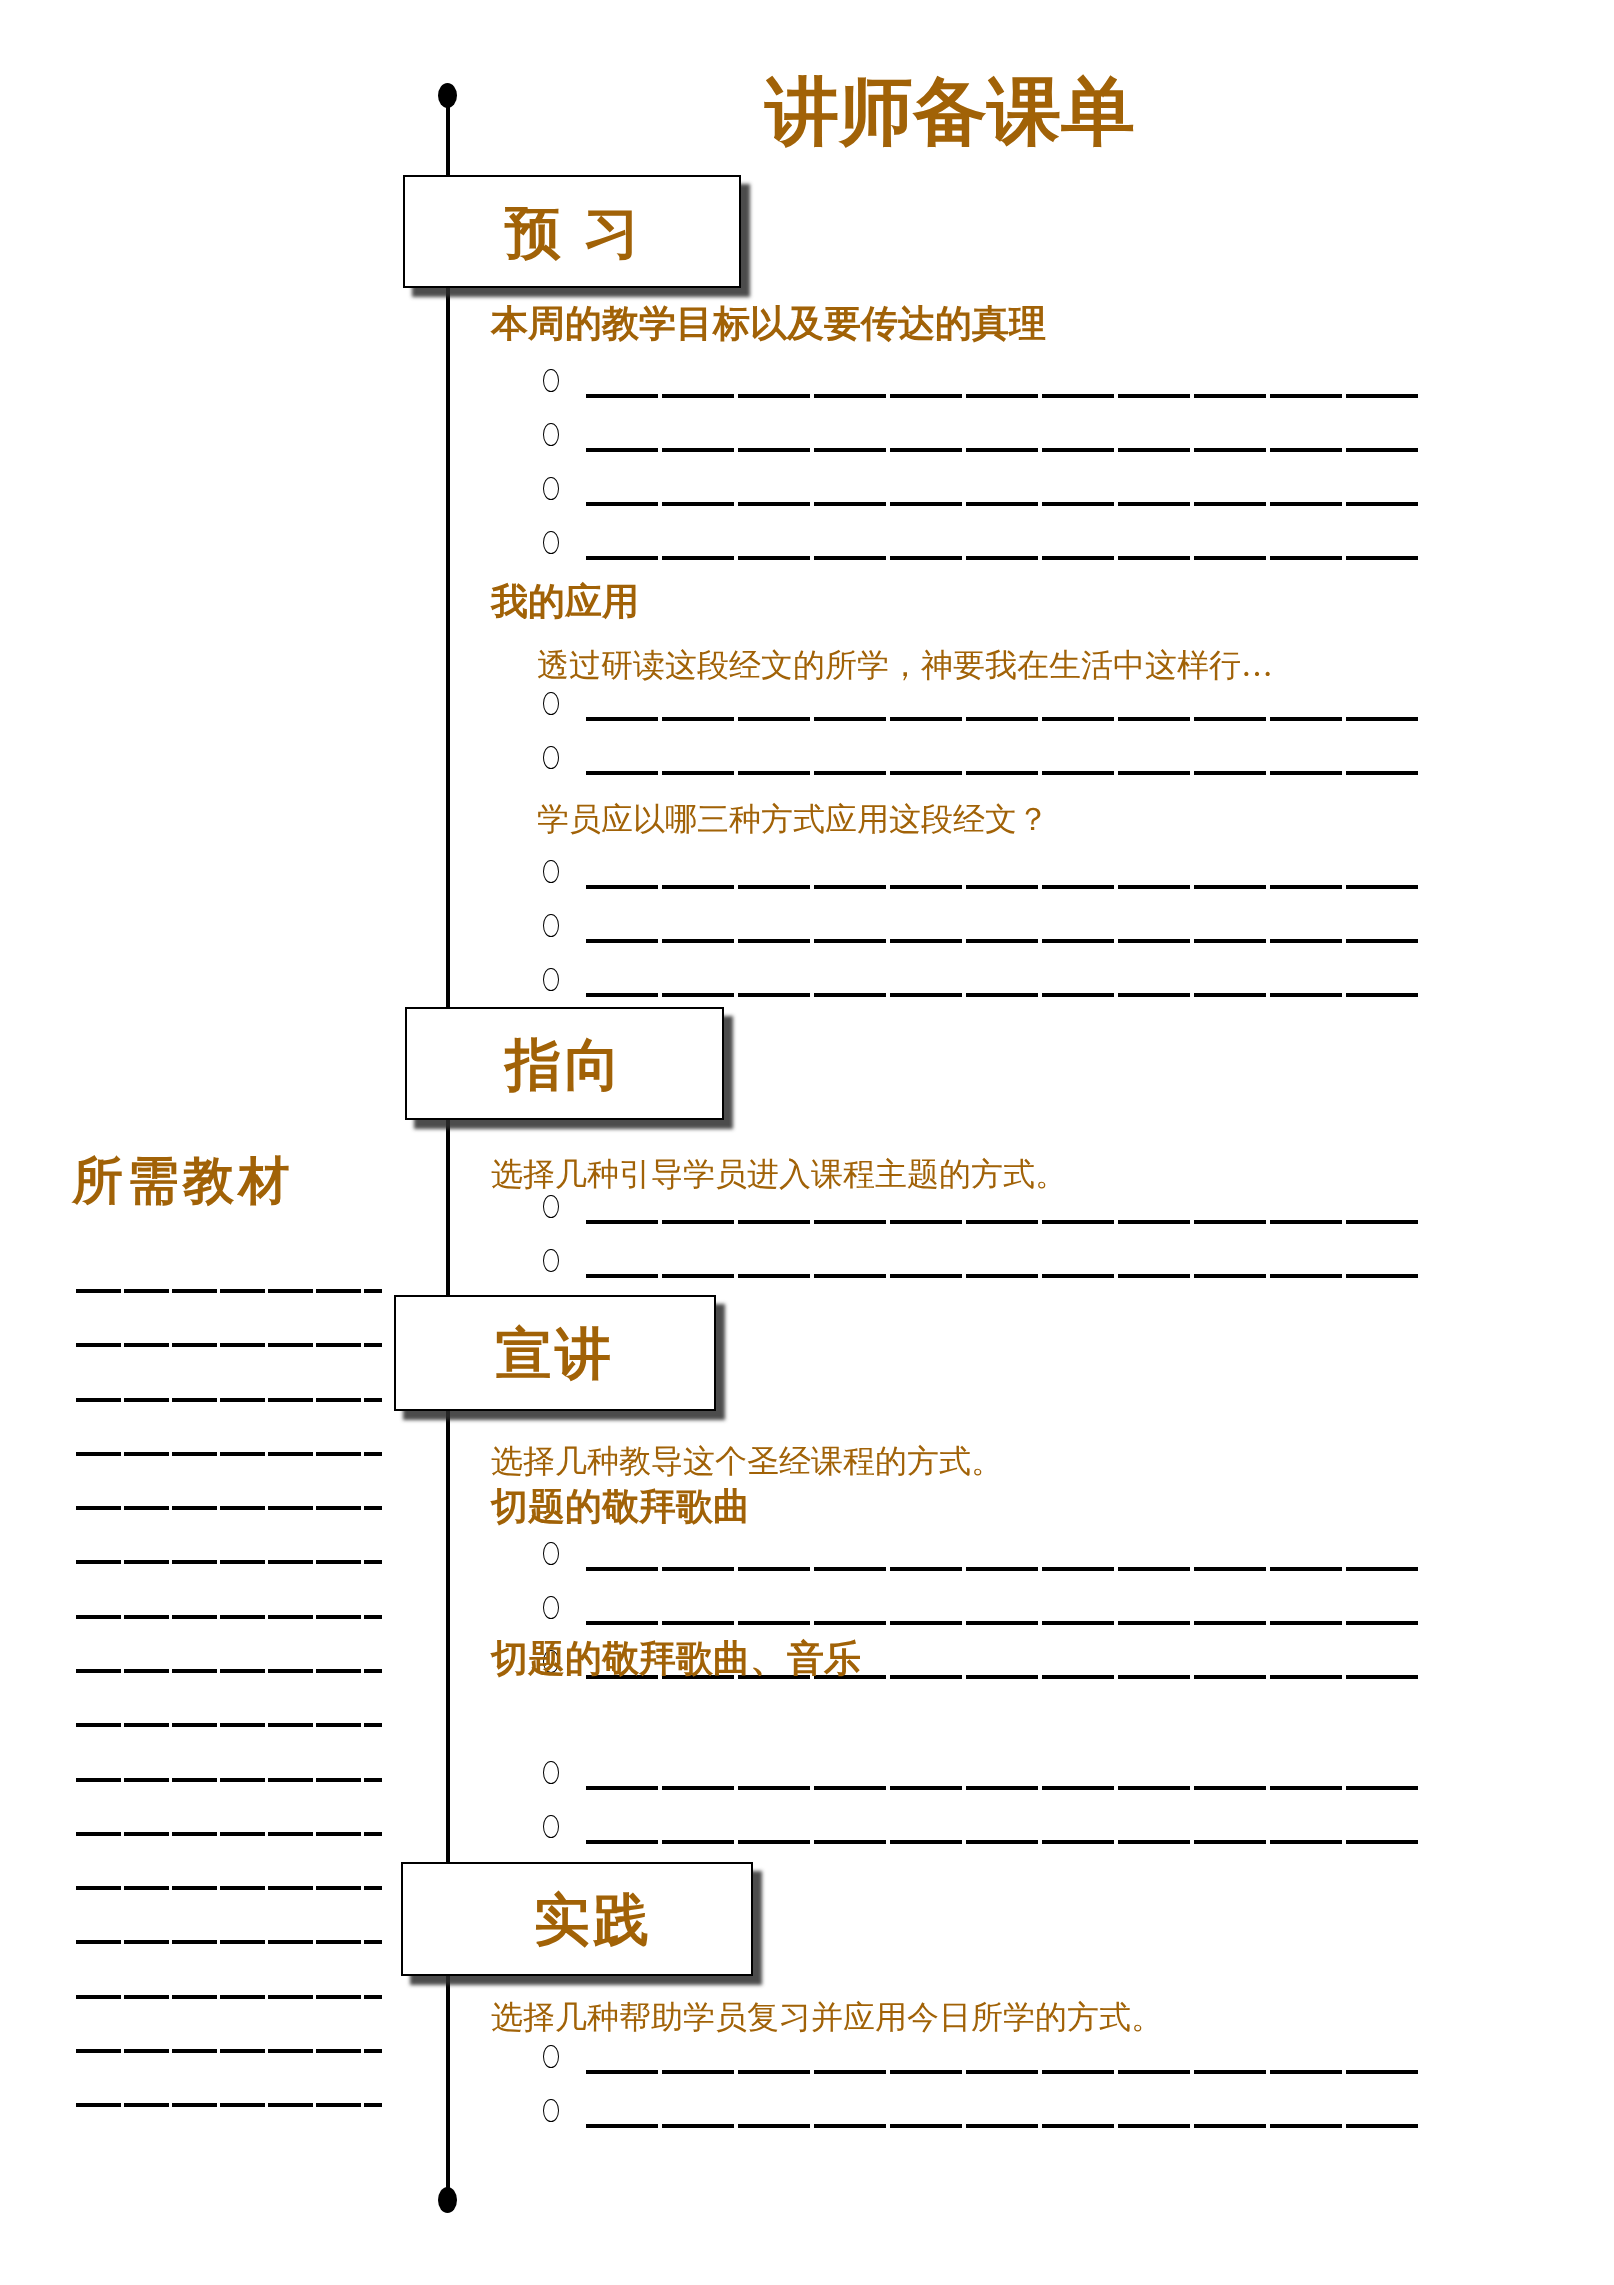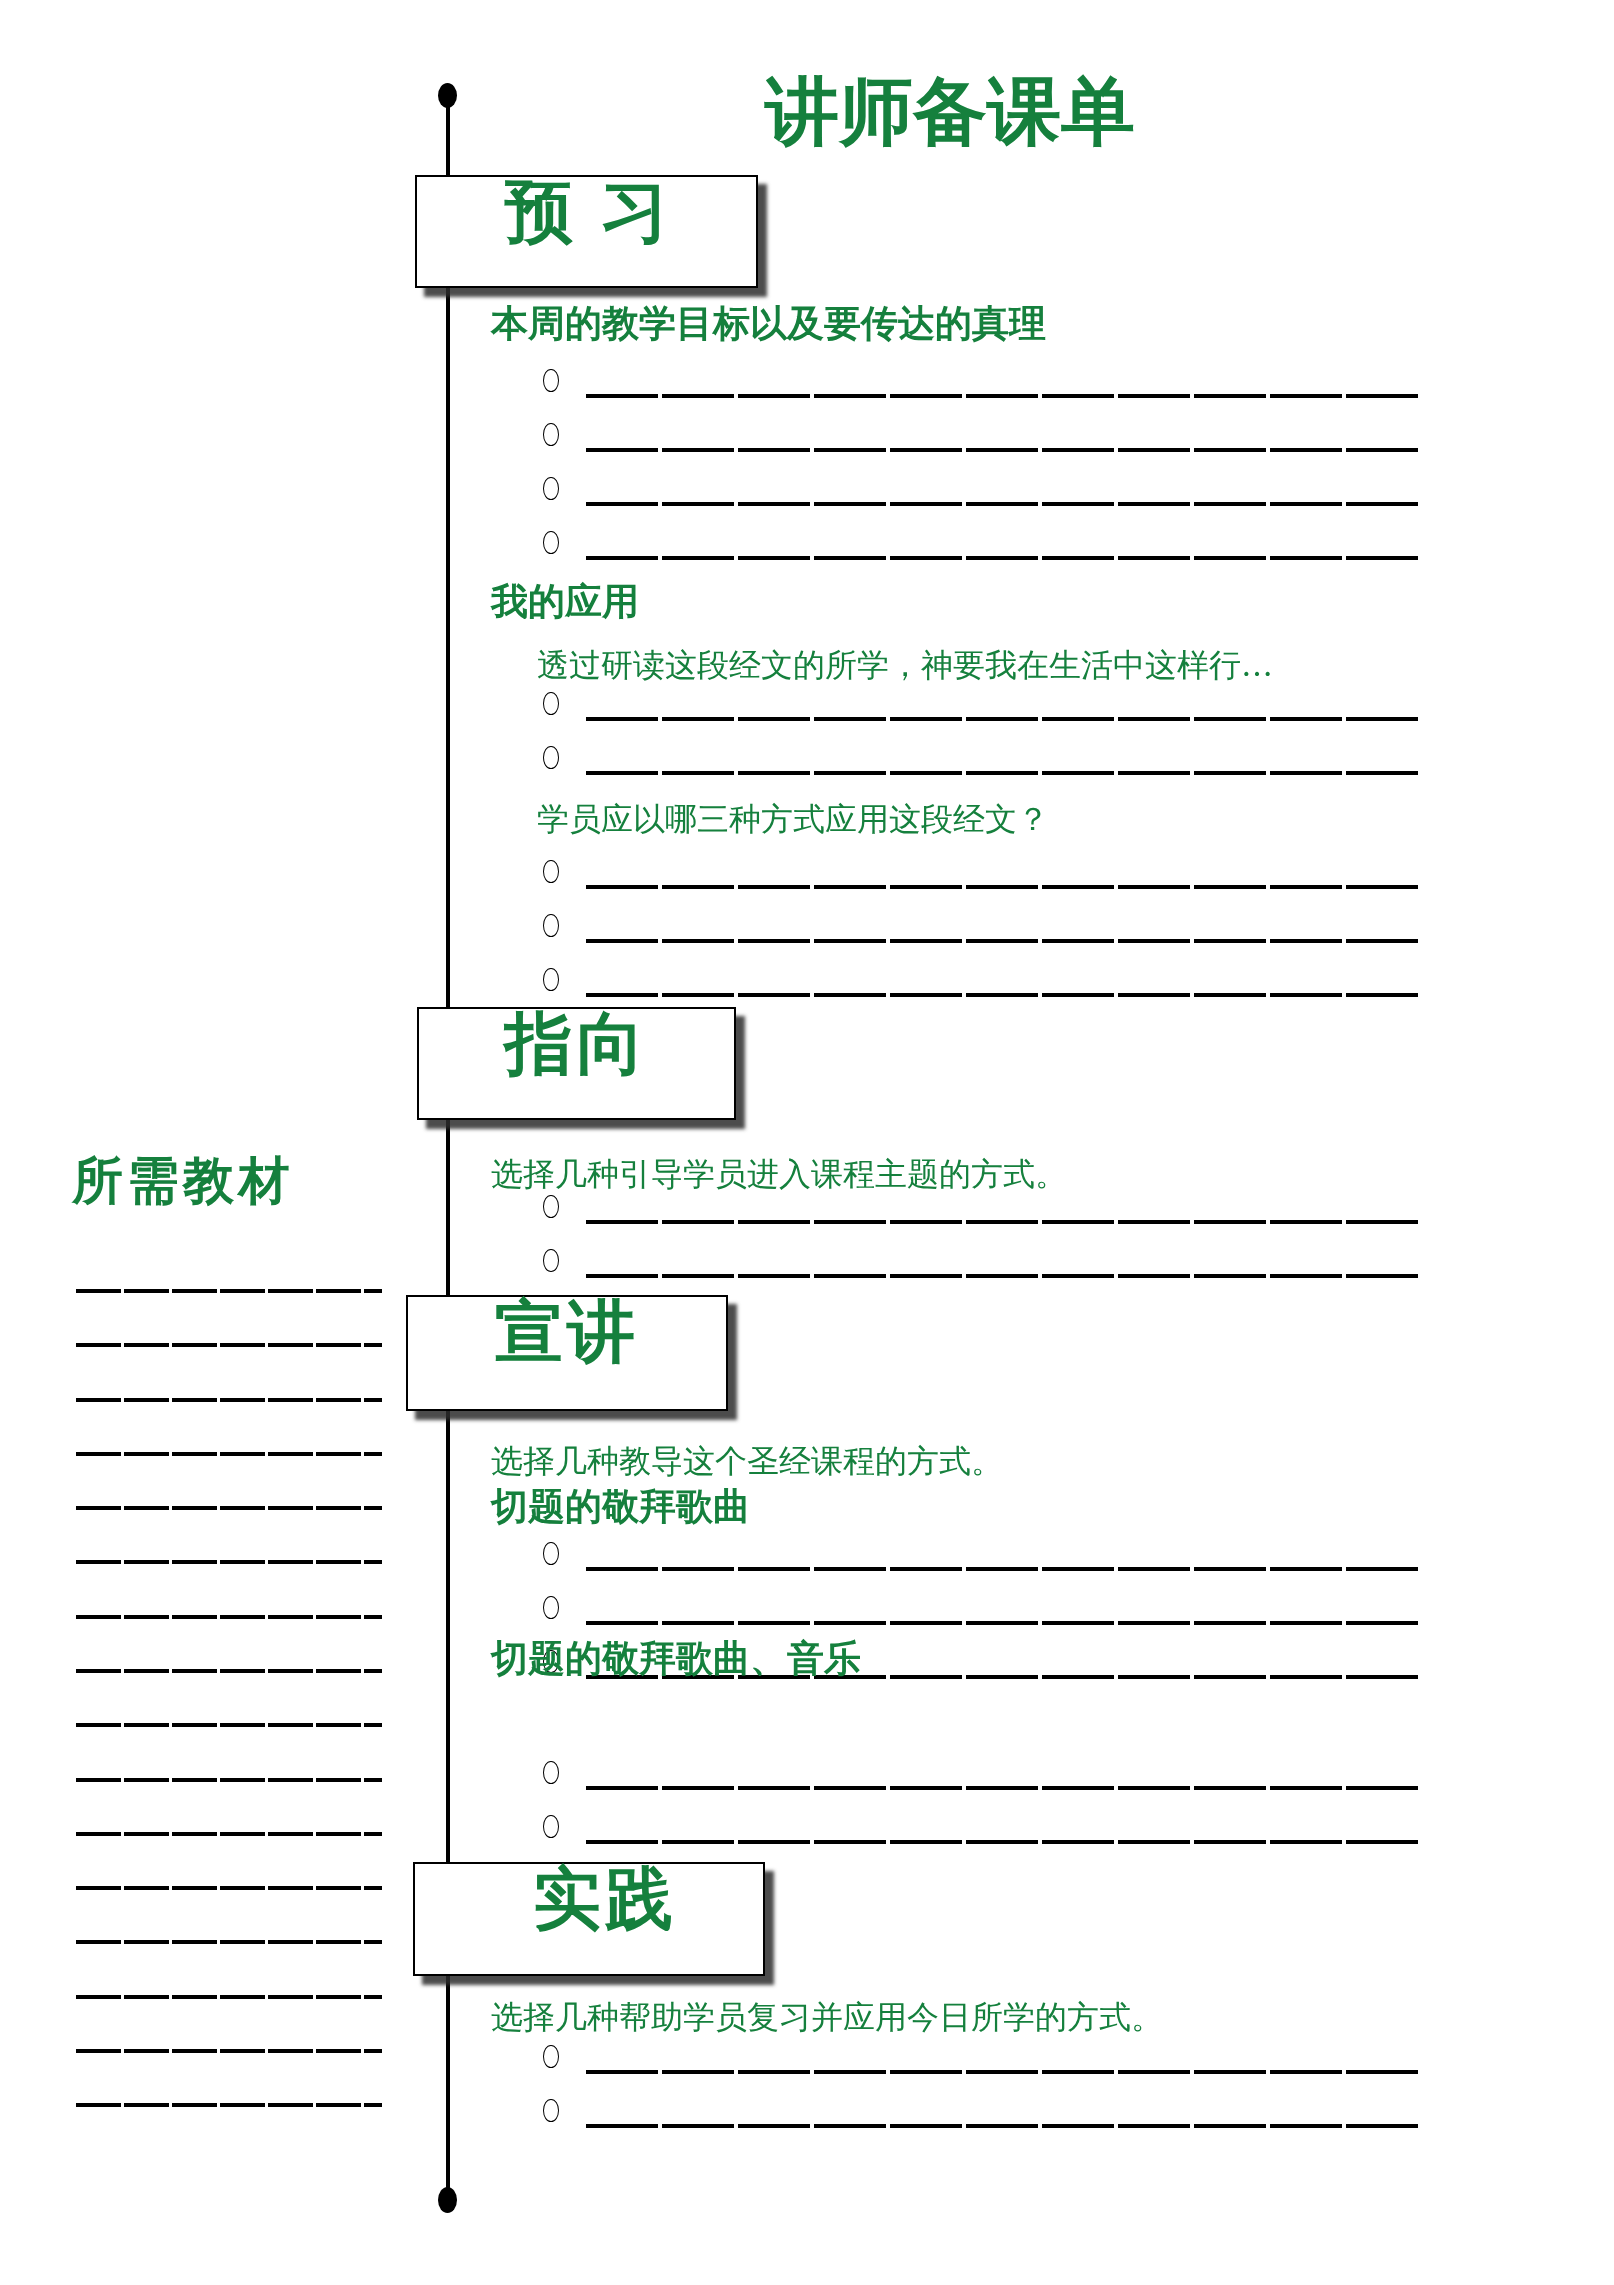--- a/index.html
+++ b/index.html
@@ -1,32 +1,32 @@
 <!DOCTYPE html>
 <html style="font-size:14.5px"><head>
 <meta charset="utf-8">
 <style>
   html,body{margin:0;padding:0;background:#888;}
-  .page{position:relative;width:1615px;height:2286px;background:#ffffff;overflow:hidden;color:#15803d;margin:0 auto;}
+  .page{position:relative;width:1615px;height:2286px;background:#ffffff;overflow:hidden;color:#a16207;margin:0 auto;}
 
   
   .spine{position:absolute;left:446px;top:94px;width:3.6px;height:2108px;background:#000;z-index:1;}
   .dot{position:absolute;background:#000;border-radius:50%;z-index:1;}
   .dot-top{left:438px;top:83px;width:19px;height:25px;}
   .dot-bottom{left:438px;top:2187px;width:19px;height:26px;}
 
   
   .title{position:absolute;left:579px;top:65px;width:742px;text-align:center;
          font-family:"DejaVu Serif",serif;font-weight:bold;font-size:74px;line-height:1.25;white-space:nowrap;}
 
   
   .secbox{position:absolute;background:#fff;border:2.7px solid #000;z-index:2;
           box-shadow:9px 9px 3.6px rgba(45,45,45,0.85);
-          display:flex;justify-content:center;
-          font-family:"DejaVu Serif",serif;font-weight:bold;font-size:68px;line-height:1;margin-left:12px;}
+          display:flex;align-items:center;justify-content:center;
+          font-family:"DejaVu Serif",serif;font-weight:bold;font-size:56px;line-height:1;}
   .box-preview{left:403px;top:175px;width:312px;height:109px;letter-spacing:0.40em;padding-left:0.40em;}
   .box-point{left:405px;top:1007px;width:315px;height:109px;letter-spacing:0.06em;}
   .box-proclaim{left:394px;top:1295px;width:318px;height:112px;letter-spacing:0.06em;}
   .box-practice{left:401px;top:1862px;width:316px;height:110px;letter-spacing:0.06em;padding-left:32px;}
 
   
   .h-bold{position:absolute;left:491px;font-family:"DejaVu Sans",sans-serif;font-weight:bold;
           font-size:37px;line-height:1.25;white-space:nowrap;z-index:2;}
   .prompt{position:absolute;font-family:"DejaVu Serif",serif;font-size:32px;line-height:1.3;
           white-space:nowrap;z-index:2;margin-top:12px;}

